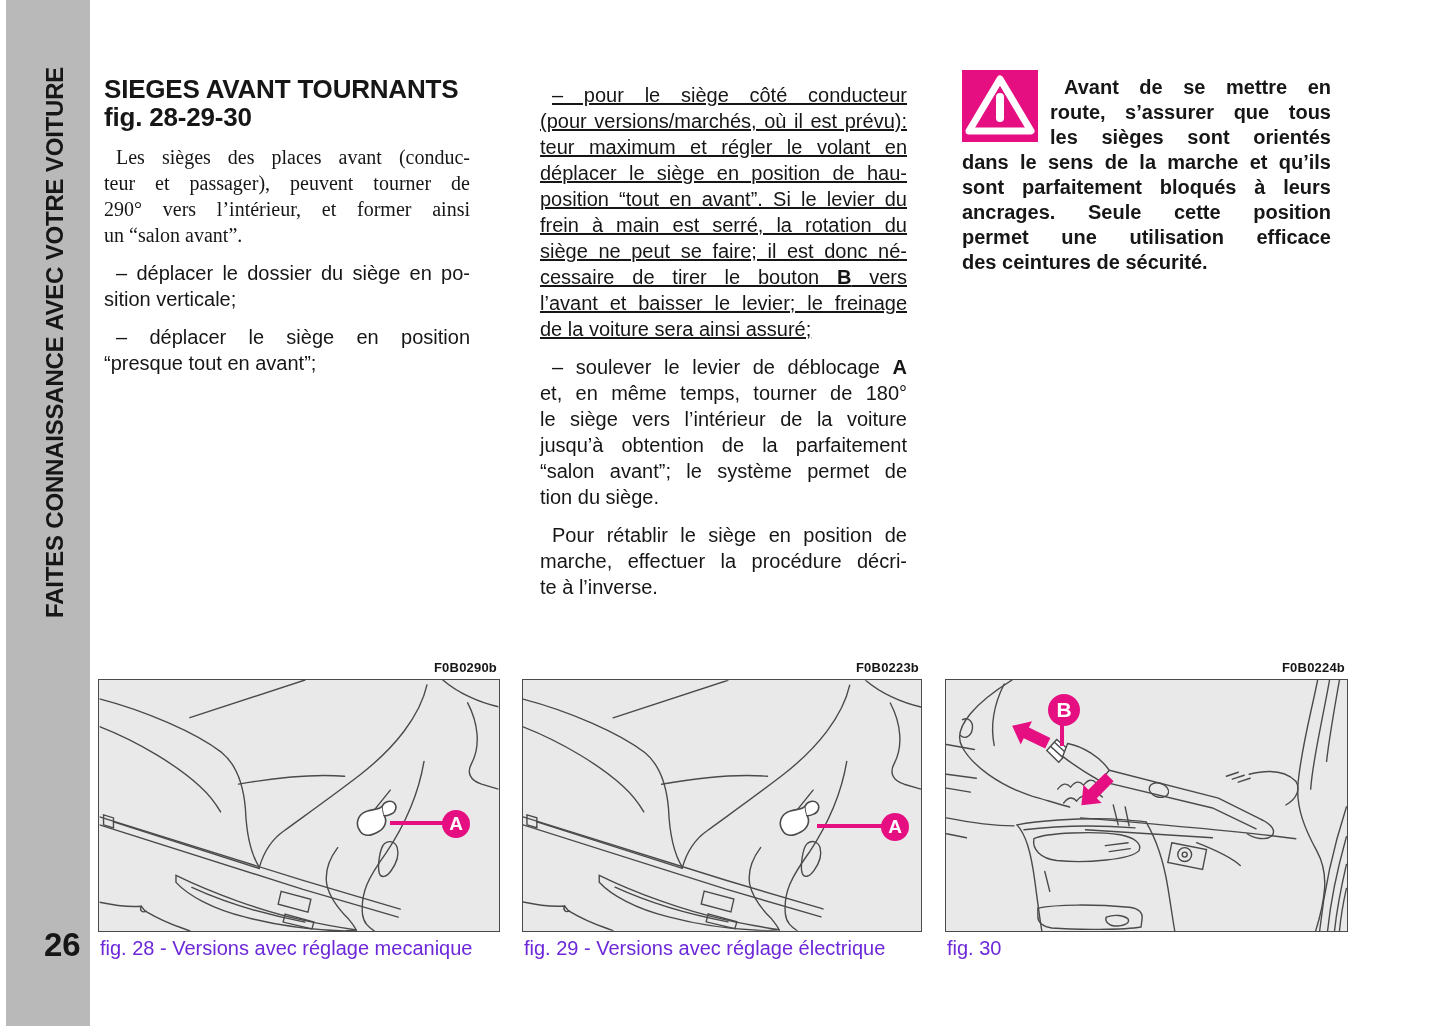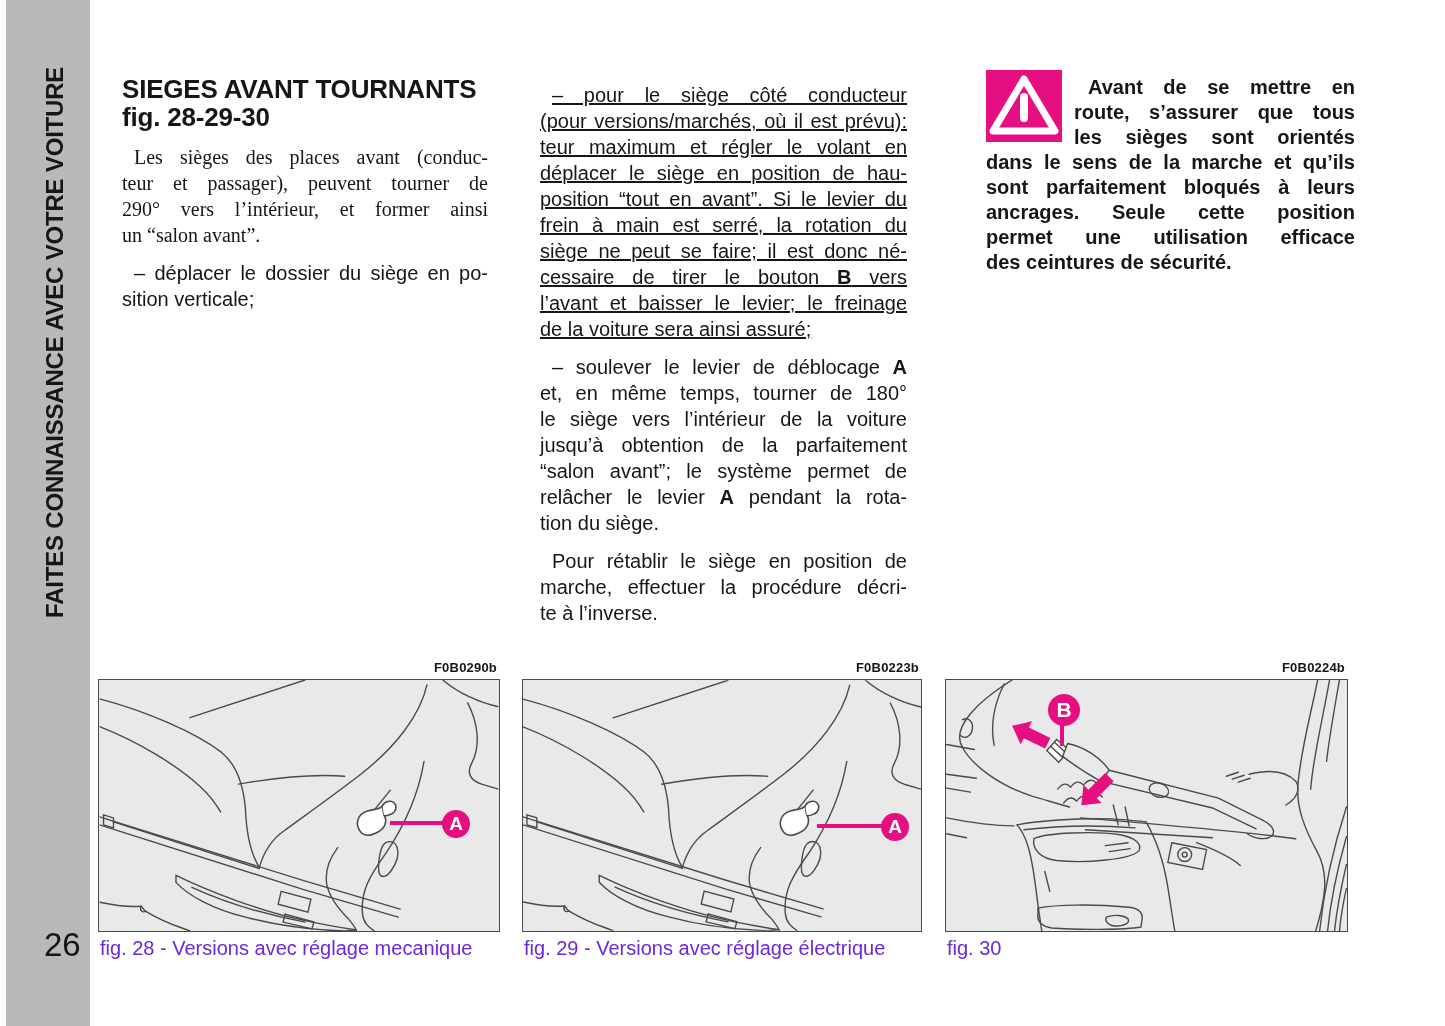--- a/index.html
+++ b/index.html
@@ -1,23 +1,23 @@
 <!DOCTYPE html>
 <html><head>
 <meta charset="utf-8">
 <style>
   html,body{margin:0;padding:0;}
   .page{position:relative;width:1445px;height:1026px;background:#fff;font-family:"Liberation Sans",sans-serif;color:#161616;overflow:hidden;}
   .sidebar{position:absolute;left:6px;top:0;width:84px;height:1026px;background:#b9b9b9;}
   .vtext{position:absolute;left:40px;top:618px;width:548px;transform:rotate(-90deg);transform-origin:0 0;font-weight:bold;font-size:24px;letter-spacing:-0.2px;line-height:30px;white-space:nowrap;}
-  .pagenum{position:absolute;left:44px;top:926px;font-size:33px;font-weight:normal;}
+  .pagenum{position:absolute;left:44px;top:926px;font-size:33px;font-weight:bold;}
   .col{position:absolute;top:75px;}
-  .col1{left:122px;width:366px;}
+  .col1{left:104px;width:366px;}
   .col2{left:540px;width:367px;}
-  .col3{left:962px;width:369px;margin-left:24px;}
+  .col3{left:962px;width:369px;}
   .heading{margin:0;font-size:26px;font-weight:bold;line-height:28px;letter-spacing:-0.2px;}
   .heading .hline{display:block;}
   .para{margin:12px 0 0 0;}
   .col2 .para:first-child{margin-top:7px;text-decoration:underline;}
   .body-line{font-size:20px;line-height:26px;text-align:justify;text-align-last:justify;}
   .body-line.lastline{text-align-last:left;}
   .para .body-line:first-child{text-indent:12px;}
   .col1 .para-wrap .para:first-child{margin-top:13px;font-family:Liberation Serif, serif;}
   .warn .body-line{font-weight:bold;line-height:25px;}
   .warn .body-line.beside-icon{margin-left:88px;}
@@ -82,20 +82,24 @@
         <div class="para">
           <div class="body-line">Les sièges des places avant (conduc-</div>
           <div class="body-line">teur et passager), peuvent tourner de</div>
           <div class="body-line">290° vers l’intérieur, et former ainsi</div>
           <div class="body-line lastline">un “salon avant”.</div>
         </div>
         <div class="para">
           <div class="body-line">– déplacer le dossier du siège en po-</div>
           <div class="body-line lastline">sition verticale;</div>
         </div>
+        <div class="para">
+          <div class="body-line">– déplacer le siège en position</div>
+          <div class="body-line lastline">“presque tout en avant”;</div>
+        </div>
       </div>
   </section>
 
   <section class="col col2">
     <div class="para-wrap">
         <div class="para">
           <div class="body-line">– pour le siège côté conducteur</div>
           <div class="body-line">(pour versions/marchés, où il est prévu):</div>
           <div class="body-line">teur maximum et régler le volant en</div>
           <div class="body-line">déplacer le siège en position de hau-</div>
@@ -105,21 +109,20 @@
           <div class="body-line">cessaire de tirer le bouton <b>B</b> vers</div>
           <div class="body-line">l’avant et baisser le levier; le freinage</div>
           <div class="body-line lastline">de la voiture sera ainsi assuré;</div>
         </div>
         <div class="para">
           <div class="body-line">– soulever le levier de déblocage <b>A</b></div>
           <div class="body-line">et, en même temps, tourner de 180°</div>
           <div class="body-line">le siège vers l’intérieur de la voiture</div>
           <div class="body-line">jusqu’à obtention de la parfaitement</div>
           <div class="body-line">“salon avant”; le système permet de</div>
-          <div class="body-line">relâcher le levier <b>A</b> pendant la rota-</div>
           <div class="body-line lastline">tion du siège.</div>
         </div>
         <div class="para">
           <div class="body-line">Pour rétablir le siège en position de</div>
           <div class="body-line">marche, effectuer la procédure décri-</div>
           <div class="body-line lastline">te à l’inverse.</div>
         </div>
       </div>
   </section>
 

